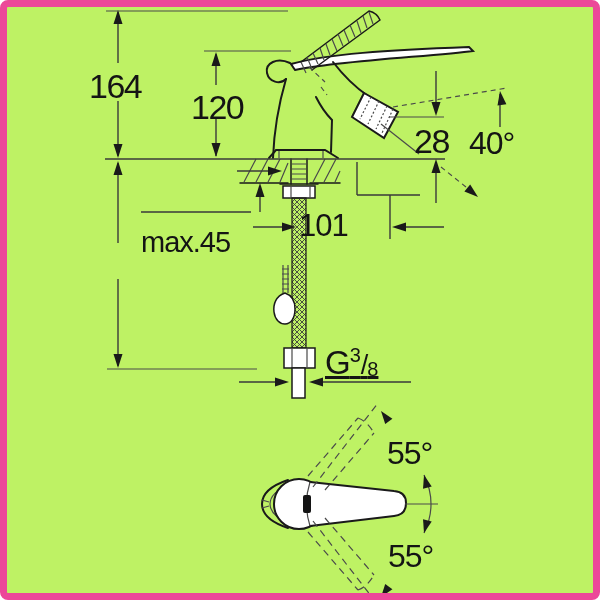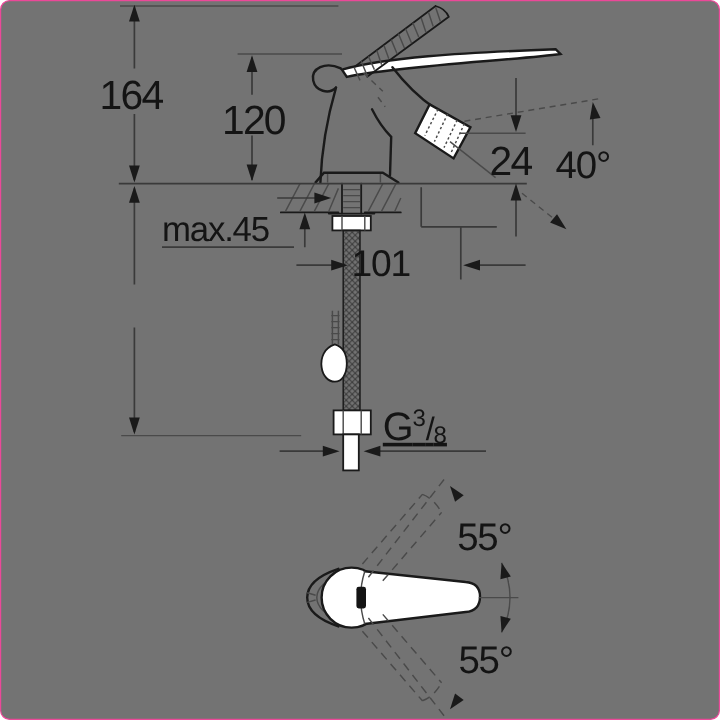--- a/index.html
+++ b/index.html
@@ -1,26 +1,26 @@
 <!DOCTYPE html>
 <html><head>
 <meta charset="utf-8">
 <style>
   html,body { margin:0; padding:0; background:#fff; }
   .stage {
     position:relative; width:600px; height:600px; box-sizing:border-box;
-    background:#737373; border:1px solid #ec4899; border-radius:8px;
+    background:#bef264; border:7px solid #ec4899; border-radius:8px;
     font-family:"Liberation Sans","DejaVu Sans",sans-serif; overflow:hidden;
   }
   .stage svg { position:absolute; left:0; top:0; }
   .lbl { position:absolute; color:#141414; white-space:nowrap; line-height:1; }
   .big  { font-size:34px; letter-spacing:-1.5px; }
   .mid  { font-size:31px; letter-spacing:-1px; }
   .deg  { font-size:32px; letter-spacing:-1px; }
-  .maxl { font-size:29px; letter-spacing:-1px; }
+  .maxl { font-size:29px; letter-spacing:-1px;margin-top:44px; }
   .thread { font-size:33px; letter-spacing:-1px;text-decoration:underline; }
   .thread sup { font-size:20px; vertical-align:12px; letter-spacing:0; }
   .thread .sl { font-size:27px; }
   .thread sub { font-size:20px; vertical-align:-2px; letter-spacing:0; }
 
   
   .ln   { stroke:#1a1a1a; stroke-width:2;   fill:none; stroke-linecap:round; }
   .ln15 { stroke:#1a1a1a; stroke-width:1.5; fill:none; stroke-linecap:round; }
   .thin { stroke:#4a4a4a; stroke-width:1.2; fill:none; }
   .dim  { stroke:#3a3a3a; stroke-width:1.4; fill:none; }
@@ -163,21 +163,21 @@
 
       <path class="dim" d="M232,375 H279 M305,375 H404"></path>
       <polygon class="ah" points="0,0 -4.5,14 4.5,14" transform="translate(282,375) rotate(90)"></polygon>
       <polygon class="ah" points="0,0 -4.5,14 4.5,14" transform="translate(302,375) rotate(-90)"></polygon>
     </g>
   </svg>
 
   <div class="lbl big" style="left:82px; top:62px;">164</div>
   <div class="lbl big" style="left:184px; top:83px;">120</div>
   <div class="lbl maxl" style="left:134px; top:177px;">max.45</div>
-  <div class="lbl big" style="left:407px; top:117px;">24</div>
+  <div class="lbl big" style="left:407px; top:117px;">28</div>
   <div class="lbl deg" style="left:462px; top:120px;">40°</div>
   <div class="lbl mid" style="left:292px; top:203px;">101</div>
   <div class="lbl thread" style="left:318px; top:338px;">
     <span>G</span><sup>3</sup><span class="sl">/</span><sub>8</sub>
   </div>
   <div class="lbl deg" style="left:380px; top:430px;">55°</div>
   <div class="lbl deg" style="left:381px; top:533px;">55°</div>
 
 </div>
 

